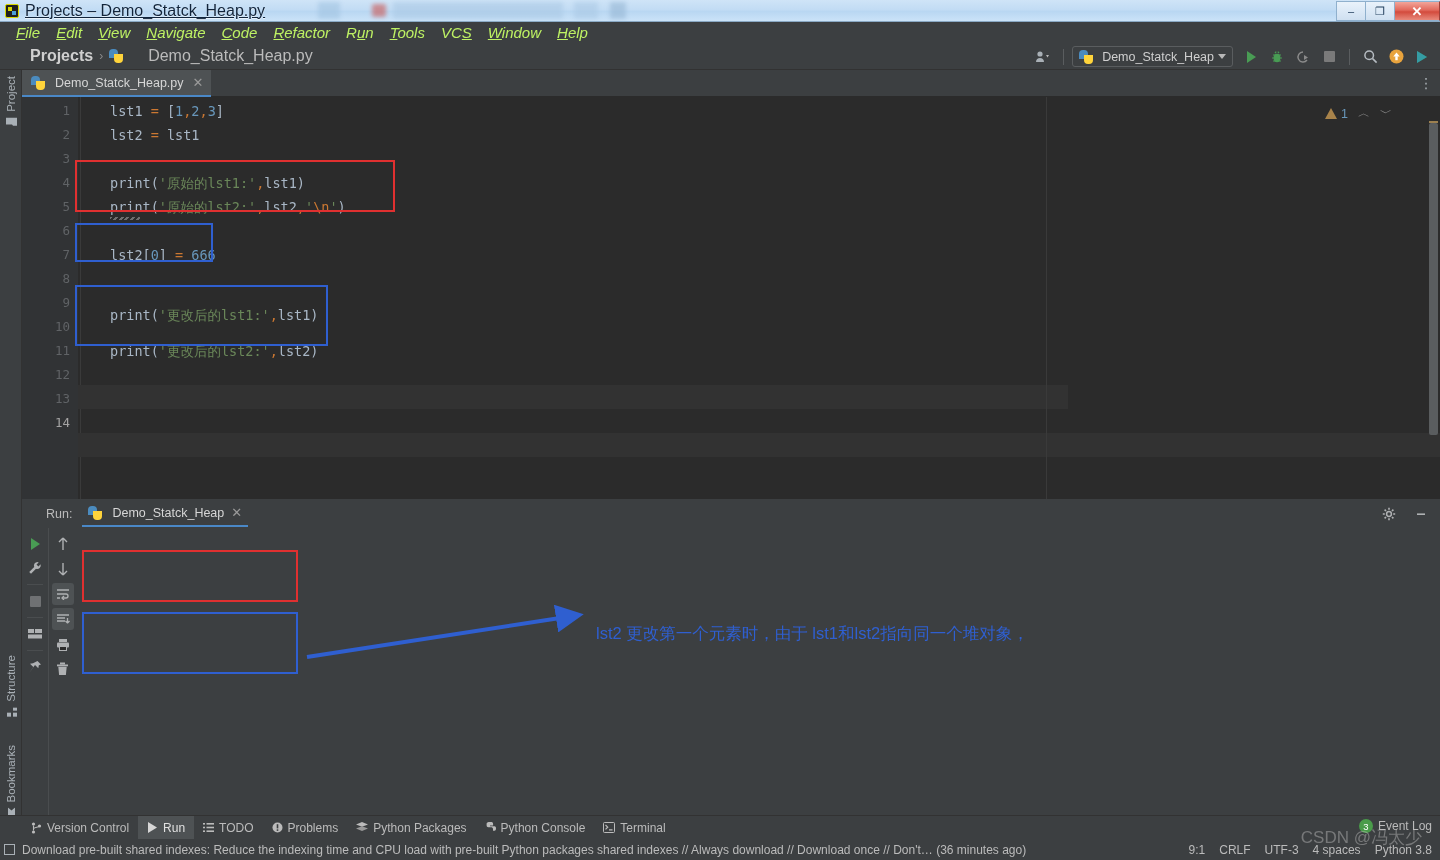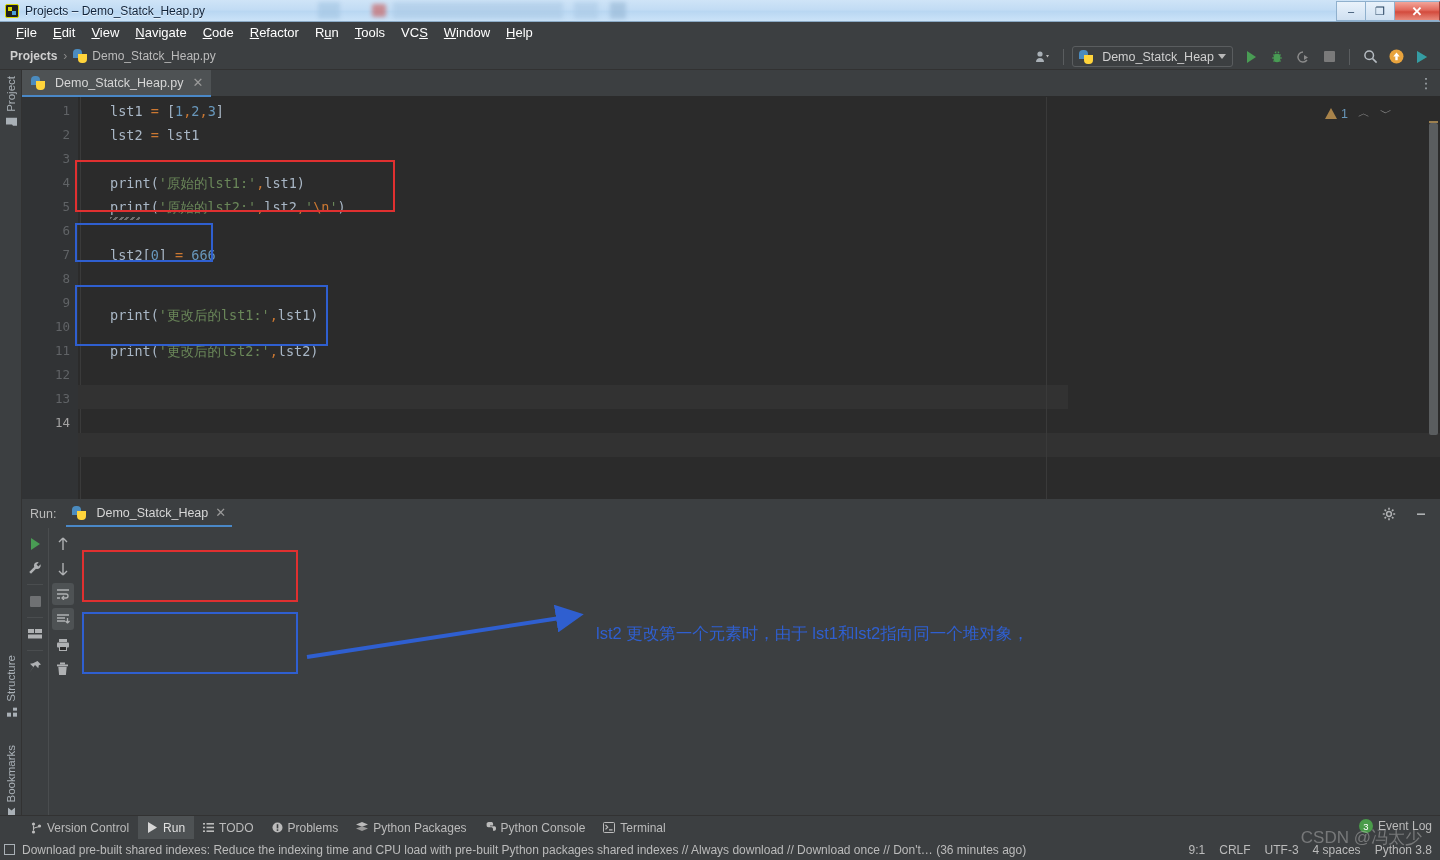--- a/index.html
+++ b/index.html
@@ -24,22 +24,23 @@
   }
   #titlebar .app-icon:after {
     content: ""; position: absolute; left: 2px; top: 2px;
     width: 4px; height: 4px; background: #d8d800;
   }
   #titlebar .app-icon:before {
     content: ""; position: absolute; right: 2px; bottom: 2px;
     width: 4px; height: 4px; background: #4a9fd8;
   }
   #titlebar .wtitle {
-    font-size: 12px; color: #11243b; white-space: nowrap;
+    font-size: 16px; color: #11243b; white-space: nowrap;
     text-shadow: 0 1px 0 rgba(255,255,255,.6);
+    text-decoration: underline;
   }
   .bg-blur {
     position: absolute; top: 2px; height: 17px;
     filter: blur(2.2px); opacity: .55;
   }
   #bgb1 { left: 318px; width: 22px; background: #9fc2e0; }
   #bgb2 { left: 372px; width: 14px; height: 13px; top: 4px; background: #cc4a44; border-radius:2px; }
   #bgb3 { left: 393px; width: 170px; background: #a9c8e4; }
   #bgb4 { left: 574px; width: 24px; background: #a9c8e4; }
   #bgb5 { left: 610px; width: 16px; background: #93b4d2; }
@@ -56,31 +57,31 @@
     background: linear-gradient(to bottom, #f2a59a 0%, #e2695c 45%, #d34b3d 55%, #e88a7c 100%);
     color: #fff; font-weight: bold; font-size: 13px;
   }
 
   
   #menubar {
     position: absolute; left: 0; top: 22px; width: 1440px; height: 21px;
     background: #3c3f41; display: flex; align-items: center; padding-left: 8px;
   }
   .menu-item {
-    font-size: 13px; color: #ffffff; padding: 2px 8px; white-space: nowrap;
+    font-size: 15px; color: #bef264; padding: 2px 8px; white-space: nowrap; font-style: italic;
   }
   .menu-item u { text-decoration: underline; }
 
   
   #navbar {
     position: absolute; left: 0; top: 43px; width: 1440px; height: 27px;
     background: #3c3f41; border-bottom: 1px solid #323232;
     display: flex; align-items: center; padding-left: 10px;
   }
-  .crumb { font-size: 12px; color: #bbbbbb; }
+  .crumb { font-size: 16px; color: #bbbbbb; margin-left: 20px; }
   .crumb.bold { font-weight: bold; color: #cfcfcf; }
   .crumb-sep { color: #8a8a8a; margin: 0 6px; font-size: 12px; }
   .py-icon {
     width: 14px; height: 14px; position: relative; display:inline-block;
     margin-right: 5px; vertical-align: -2px; flex: 0 0 auto;
   }
   .py-icon:before {
     content:""; position:absolute; left:0; top:0; width:9px; height:9px;
     background:#4b8bbe; border-radius: 4px 4px 0 0;
   }
@@ -186,21 +187,21 @@
 
   
   #runpanel {
     position: absolute; left: 22px; top: 499px; width: 1418px; height: 316px;
     background: #3c3f41;
   }
   #runhead {
     position: absolute; left: 0; top: 0; width: 1418px; height: 29px;
     background: #3c3f41; display: flex; align-items: center; padding-left: 4px;
   }
-  #runhead .run-lbl { font-size: 12.5px; color: #bbbbbb; margin: 0 10px 0 4px; }
+  #runhead .run-lbl { font-size: 12.5px; color: #bbbbbb; margin: 0 10px 0 20px; }
   #runtab {
     height: 27px; display: flex; align-items: center; gap: 5px;
     padding: 0 6px; border-bottom: 2px solid #4a88c7;
     font-size: 12.5px; color: #d6d6d6;
   }
   #runtab .x { color: #9a9a9a; font-size: 13px; margin-left: 2px; }
   #runhead-right { position: absolute; right: 8px; top: 4px; display:flex; gap:10px; align-items:center;}
   #runtools {
     position: absolute; left: 0; top: 29px; width: 26px; height: 287px;
     background: #3c3f41; display: flex; flex-direction: column;

